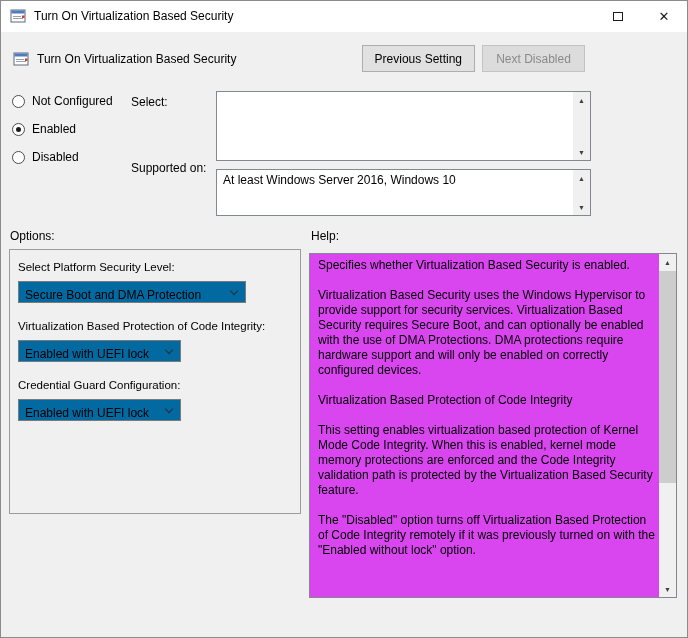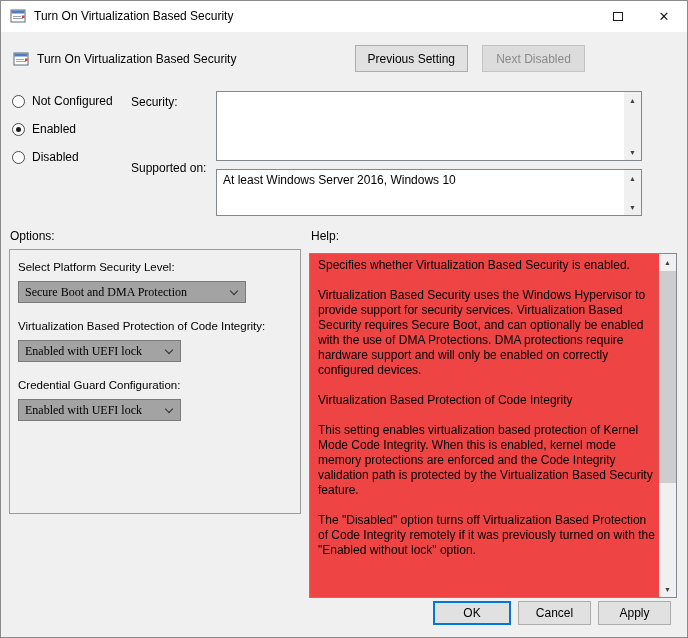--- a/index.html
+++ b/index.html
@@ -24,21 +24,21 @@
   .caption-btn{ width:46px; height:100%; display:flex; align-items:center; justify-content:center; }
   .max-glyph{ width:10px; height:9px; border:1px solid #1a1a1a; }
   .close-glyph{ font-size:13px; line-height:1; color:#1a1a1a; }
 
   
   .header-row{
     position:absolute; top:44px; left:12px; right:0; height:28px;
     display:flex; align-items:center;
   }
   .header-title{ margin-left:8px; white-space:nowrap; }
-  .setting-btns{ position:absolute; right:102px; top:0; display:flex; gap:14px;justify-content:center; }
+  .setting-btns{ position:absolute; right:102px; top:0; display:flex; gap:7px;justify-content:center; }
   .btn{
     min-width:103px; height:27px; background:#e1e1e1; border:1px solid #adadad;
     display:flex; align-items:center; justify-content:center; padding:0 12px;
     font-family:"Liberation Sans", sans-serif; font-size:12px;
   }
   .btn.disabled{ background:#dcdcdc; border-color:#c3c3c3; color:#8a8a8a; }
 
   
   .radio-group{ position:absolute; left:11px; top:93px; }
   .radio{ display:flex; align-items:center; height:14px; margin-bottom:14px; cursor:default; }
@@ -49,21 +49,21 @@
   .radio-circle.checked::after{
     content:""; position:absolute; left:3px; top:3px; right:3px; bottom:3px;
     background:#1b1b1b; border-radius:50%;
   }
 
   .field-label{ position:absolute; left:130px; white-space:nowrap; }
   .lbl-comment{ top:94px; }
   .lbl-supported{ top:160px; }
 
   .editbox{
-    position:absolute; left:215px; width:426px;
+    position:absolute; left:215px; width:375px;
     background:#fff; border:1px solid #828790; display:flex;
   }
   .box-comment{ top:90px; height:70px; }
   .box-supported{ top:168px; height:47px; }
   .edit-area{ flex:1; padding:3px 6px; line-height:15px; overflow:hidden; }
   .mini-scroll{
     width:17px; background:#f0f0f0; display:flex; flex-direction:column;
     justify-content:space-between; flex:0 0 auto;
   }
   .sarrow{
@@ -76,36 +76,36 @@
   .lbl-options{ left:9px; top:228px; }
   .lbl-help{ left:310px; top:228px; }
 
   
   .options-panel{
     position:absolute; left:8px; top:248px; width:292px; height:265px;
     border:1px solid #9c9c9c; background:#f0f0f0; padding:11px 8px;
   }
   .opt-label{ margin-bottom:8px; white-space:nowrap; font-size:11.5px; }
   .combo{
-    height:22px; background:#a3a3a3; border:1px solid #7a7a7a;
-    display:flex; align-items:center; padding:0 20px 0 6px;
-    position:relative; margin-bottom:17px; white-space:nowrap;font-family:Liberation Serif, serif;
+    height:22px; background:#0369a1; border:1px solid #7a7a7a;
+    display:flex; align-items:flex-end; padding:0 20px 0 6px;
+    position:relative; margin-bottom:17px; white-space:nowrap;
   }
   .combo-wide{ width:228px; }
   .combo-small{ width:163px; }
   .chevron{
     position:absolute; right:8px; top:6px; width:6px; height:6px;
     border-right:1px solid #2e2e2e; border-bottom:1px solid #2e2e2e;
     transform:rotate(45deg);
   }
 
   
   .help-panel{
     position:absolute; left:308px; top:252px; width:368px; height:345px;
-    border:1px solid #828790; background:#ef4444; display:flex;
+    border:1px solid #828790; background:#d946ef; display:flex;
   }
   .help-text{ flex:1; padding:4px 4px 0 8px; line-height:15px; overflow:hidden; }
   .help-text p{ margin:0 0 15px 0; }
   .help-scroll{ width:17px; background:#f0f0f0; position:relative; flex:0 0 auto; }
   .help-scroll .sarrow{ position:absolute; left:0; right:0; }
   .sarrow-up{ top:0; }
   .sarrow-down{ bottom:0; }
   .scroll-thumb{ position:absolute; left:0; right:0; top:17px; height:212px; background:#cdcdcd; }
 
   
@@ -167,21 +167,21 @@
     <div class="radio">
       <span class="radio-circle checked"></span>
       <span>Enabled</span>
     </div>
     <div class="radio">
       <span class="radio-circle"></span>
       <span>Disabled</span>
     </div>
   </div>
 
-  <span class="field-label lbl-comment">Security:</span>
+  <span class="field-label lbl-comment">Select:</span>
   <div class="editbox box-comment">
     <div class="edit-area"></div>
     <div class="mini-scroll">
       <span class="sarrow">▲</span>
       <span class="sarrow">▼</span>
     </div>
   </div>
 
   <span class="field-label lbl-supported">Supported on:</span>
   <div class="editbox box-supported">
@@ -223,19 +223,14 @@
       <p>This setting enables virtualization based protection of Kernel Mode Code Integrity. When this is enabled, kernel mode memory protections are enforced and the Code Integrity validation path is protected by the Virtualization Based Security feature.</p>
       <p>The "Disabled" option turns off Virtualization Based Protection of Code Integrity remotely if it was previously turned on with the "Enabled without lock" option.</p>
     </div>
     <div class="help-scroll">
       <span class="sarrow sarrow-up">▲</span>
       <span class="scroll-thumb"></span>
       <span class="sarrow sarrow-down">▼</span>
     </div>
   </div>
 
-  <div class="footer">
-    <button class="fbtn default">OK</button>
-    <button class="fbtn">Cancel</button>
-    <button class="fbtn">Apply</button>
-  </div>
 
 </div>
 
 </body></html>

